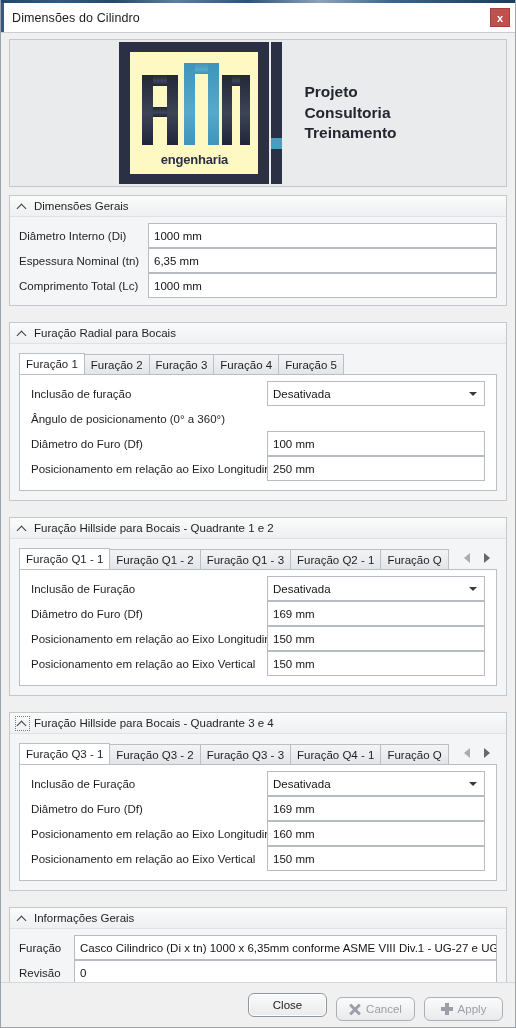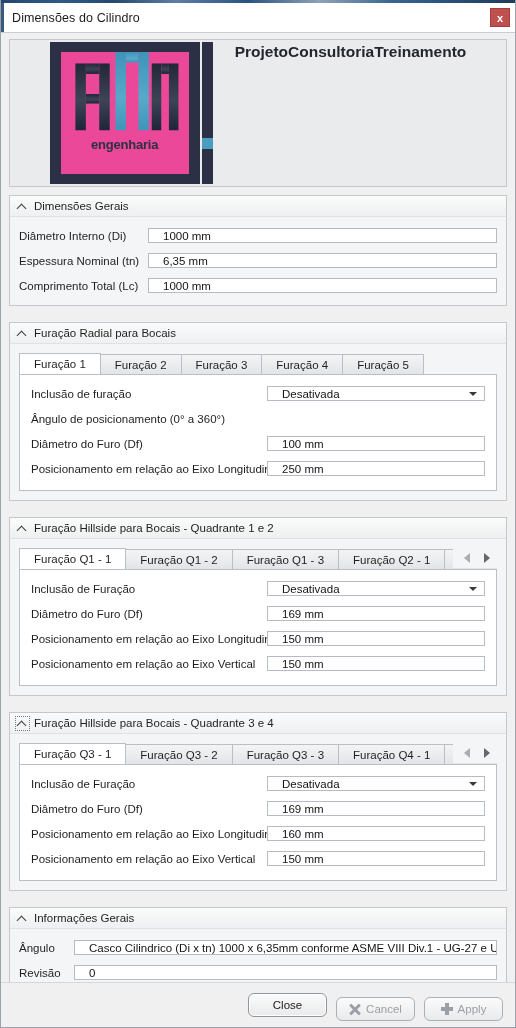--- a/index.html
+++ b/index.html
@@ -87,25 +87,25 @@
   .logo-wrap { display: flex; align-items: stretch; height: 142px; }
   .logo-mark {
     position: relative;
     width: 150px; height: 142px;
     background: #2b3044;
     box-sizing: border-box;
     display: flex; align-items: center; justify-content: center;
   }
   .logo-inner {
     width: 128px; height: 122px;
-    background: #ec4899;
+    background: #fef9c3;
     position: relative;
     display: flex; flex-direction: column;
     align-items: center; justify-content: flex-end;
-    padding-bottom: 22px;
+    padding-bottom: 7px;
     box-sizing: border-box;
   }
   .anm-svg { display:block; }
   .logo-sub {
     font-size: 13px;
     font-weight: bold;
     color: #2b3044;
     letter-spacing: -0.2px;
     margin-top: 1px;
   }
@@ -115,21 +115,21 @@
     margin-left: 2px;
     position: relative;
   }
   .logo-bar::after {
     content: "";
     position: absolute;
     left: 0; top: 96px; width: 11px; height: 11px;
     background: #4a9cc0;
   }
   .logo-text {
-    display: flex; flex-direction: row; justify-content: center;
+    display: flex; flex-direction: column; justify-content: center;
     padding-left: 22px;
     font-weight: bold;
     font-size: 15.5px;
     color: #23262f;
     line-height: 1.33;
   }
 
   
   .group {
     background: #f4f5f6;
@@ -179,27 +179,27 @@
   .row .lbl {
     font-size: 11.5px;
     color: #1f1f1f;
     white-space: nowrap;
     flex: 0 0 auto;
     padding-right: 6px;
     box-sizing: border-box;
   }
   .row .field {
     flex: 1 1 auto;
-    height: 15px;
+    height: 25px;
     background: #ffffff;
     border: 1px solid #b6bcc2;
     box-sizing: border-box;
     display: flex;
     align-items: center;
-    padding-left: 14px;
+    padding-left: 5px;
     font-size: 11.5px;
     color: #141414;
     min-width: 0;
     overflow: hidden;
     white-space: nowrap;
   }
   .row .field.combo { padding-right: 20px; position: relative; }
   .caret {
     position: absolute;
     right: 7px; top: 50%;
@@ -219,21 +219,21 @@
     height: 22px;
     display: flex;
     align-items: flex-end;
     border-bottom: 1px solid #b9bfc5;
     overflow: hidden;
   }
   .tabstrip.scrollable { padding-right: 46px; }
   .tab {
     height: 20px;
     line-height: 20px;
-    padding: 0 14px;
+    padding: 0 6px;
     font-size: 11.5px;
     color: #1f1f1f;
     background: linear-gradient(180deg,#f3f4f5 0%,#e2e5e8 100%);
     border: 1px solid #b9bfc5;
     border-bottom: none;
     margin-right: -1px;
     white-space: nowrap;
     cursor: pointer;
     box-sizing: border-box;
     flex: 0 0 auto;
@@ -529,21 +529,21 @@
       </div>
     </div>
 
     <div class="group info">
       <div class="group-header">
         <span class="chev"></span>
         <span class="group-title">Informações Gerais</span>
       </div>
       <div class="group-body">
         <div class="row">
-          <span class="lbl">Ângulo</span>
+          <span class="lbl">Furação</span>
           <span class="field">Casco Cilindrico (Di x tn) 1000 x 6,35mm conforme ASME VIII Div.1 - UG-27 e UG-28</span>
         </div>
         <div class="row">
           <span class="lbl">Revisão</span>
           <span class="field">0</span>
         </div>
         <div class="row">
           <span class="lbl">Material</span>
         </div>
       </div>

